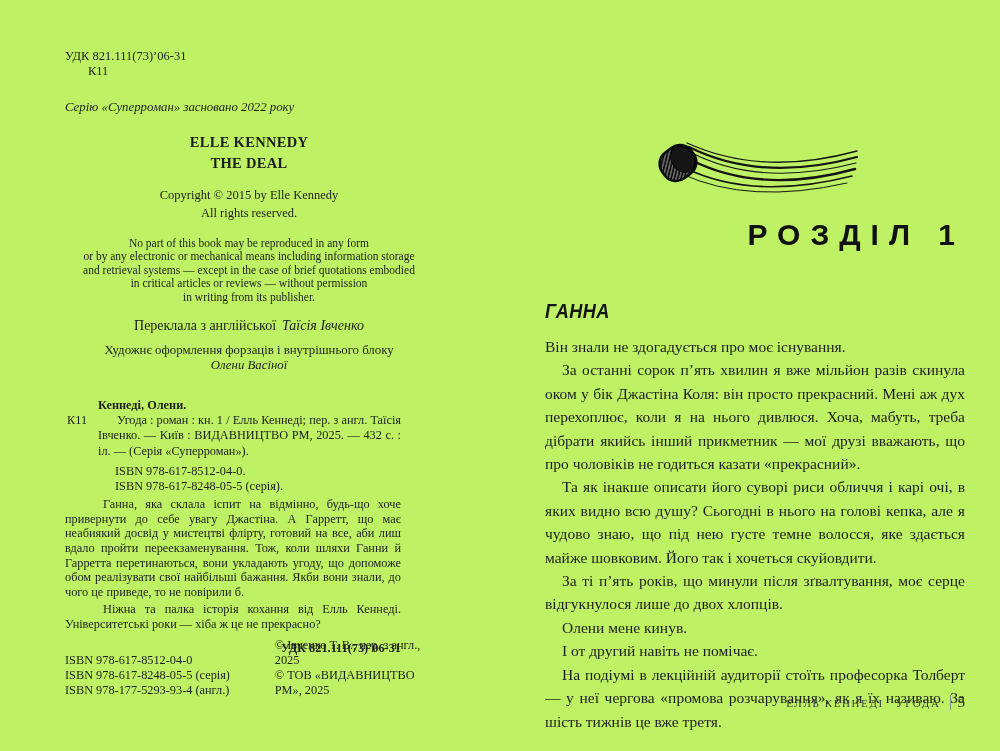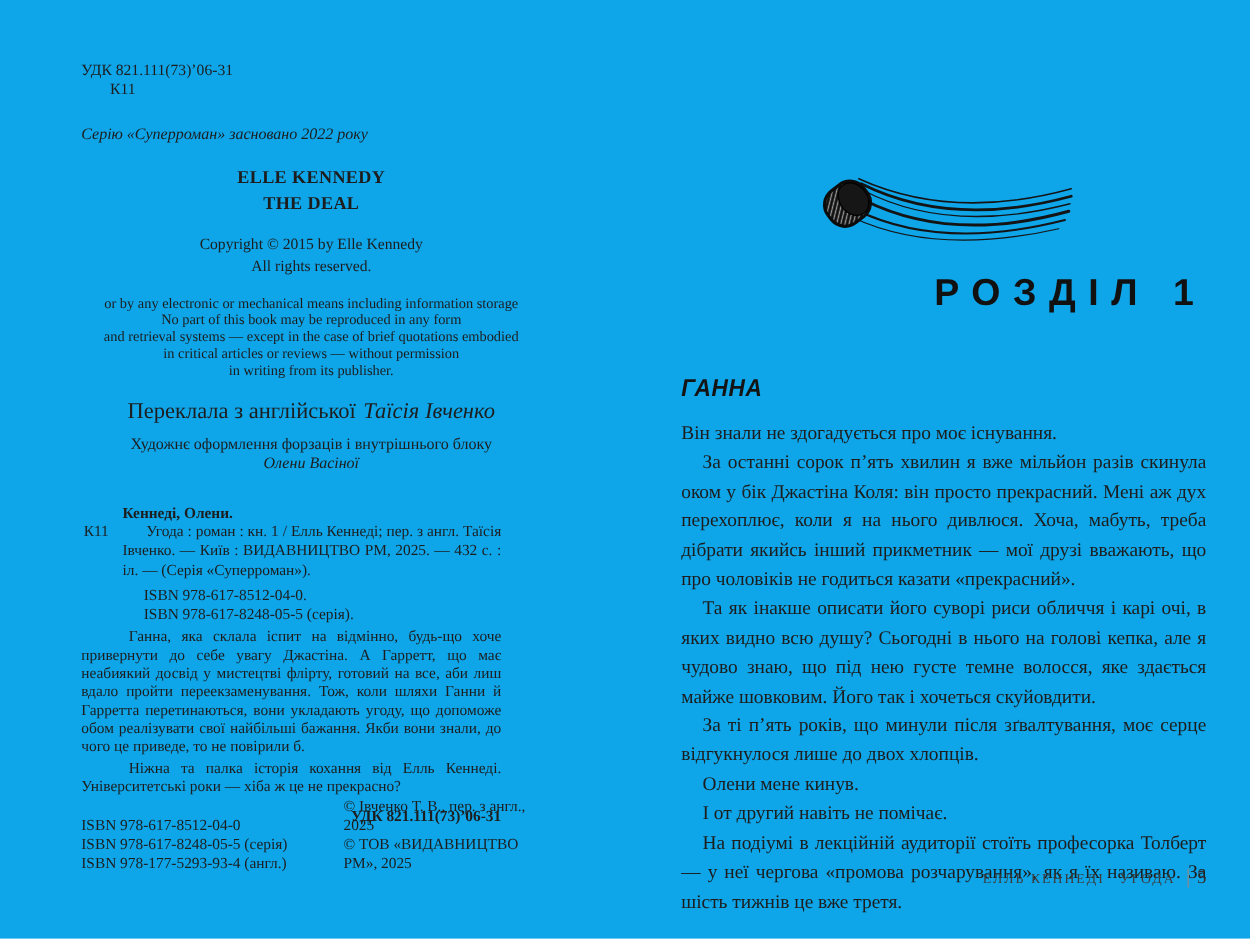--- a/index.html
+++ b/index.html
@@ -1,27 +1,27 @@
 <!DOCTYPE html>
 <html lang="uk"><head>
 <meta charset="utf-8">
 <style>
   html,body { margin:0; padding:0; background:#ffffff; }
   body { width:1000px; height:751px; font-family:"Liberation Serif", serif; color:#1d1d1d; }
-  .spread { position:relative; width:1000px; height:751px; background:#0ea5e9; overflow:hidden; }
+  .spread { position:relative; width:1000px; height:751px; background:#bef264; overflow:hidden; }
 
   
   .page-left { position:absolute; left:65px; top:0; width:368px; height:751px; }
   .udk-block { margin-top:49px; font-size:12.5px; line-height:15px; }
   .bbk-code { padding-left:23px; }
   .series-note { margin-top:21px; text-align:left; font-style:italic; font-size:12.8px; }
   .title-block { margin-top:17px; text-align:center; font-weight:bold; font-size:14.5px; line-height:21px; letter-spacing:.3px; }
   .copyright-block { margin-top:13px; text-align:center; font-size:12.5px; line-height:17.5px; }
   .legal-block { margin-top:15px; text-align:center; font-size:11.5px; line-height:13.4px; }
-  .credit-translator { margin-top:14px; text-align:center; font-size:18px; }
+  .credit-translator { margin-top:14px; text-align:center; font-size:14px; }
   .credit-design { margin-top:9px; text-align:center; font-size:12.8px; line-height:15px; }
   .name-it { font-style:italic; margin-left:6px; }
   .it { font-style:italic; }
   .catalog-card { margin-top:25px; margin-left:33px; margin-right:32px; font-size:12.3px; line-height:15.2px; }
   .cat-author { font-weight:bold; }
   .cat-desc { position:relative; text-indent:19px; text-align:justify; }
   .cat-index { position:absolute; left:-31px; top:0; text-indent:0; }
   .cat-isbn { margin-left:17px; }
   .cat-isbn.first { margin-top:5px; }
   .annot { margin:3px 32px 0 0; text-indent:38px; text-align:justify; font-size:12.3px; line-height:14.6px; }
@@ -68,22 +68,22 @@
     </div>
 
     <div class="copyright-block">
 
     <div class="c-line">Copyright © 2015 by Elle Kennedy</div>
         <div class="c-line">All rights reserved.</div>
       </div>
 
     <div class="legal-block">
 
-    <div class="l-line">or by any electronic or mechanical means including information storage</div>
-        <div class="l-line">No part of this book may be reproduced in any form</div>
+    <div class="l-line">No part of this book may be reproduced in any form</div>
+        <div class="l-line">or by any electronic or mechanical means including information storage</div>
         <div class="l-line">and retrieval systems — except in the case of brief quotations embodied</div>
         <div class="l-line">in critical articles or reviews — without permission</div>
         <div class="l-line">in writing from its publisher.</div>
       </div>
 
     <div class="credit-translator">
       <span>Переклала з англійської</span><span class="name-it">Таїсія Івченко</span>
     </div>
 
     <div class="credit-design">

